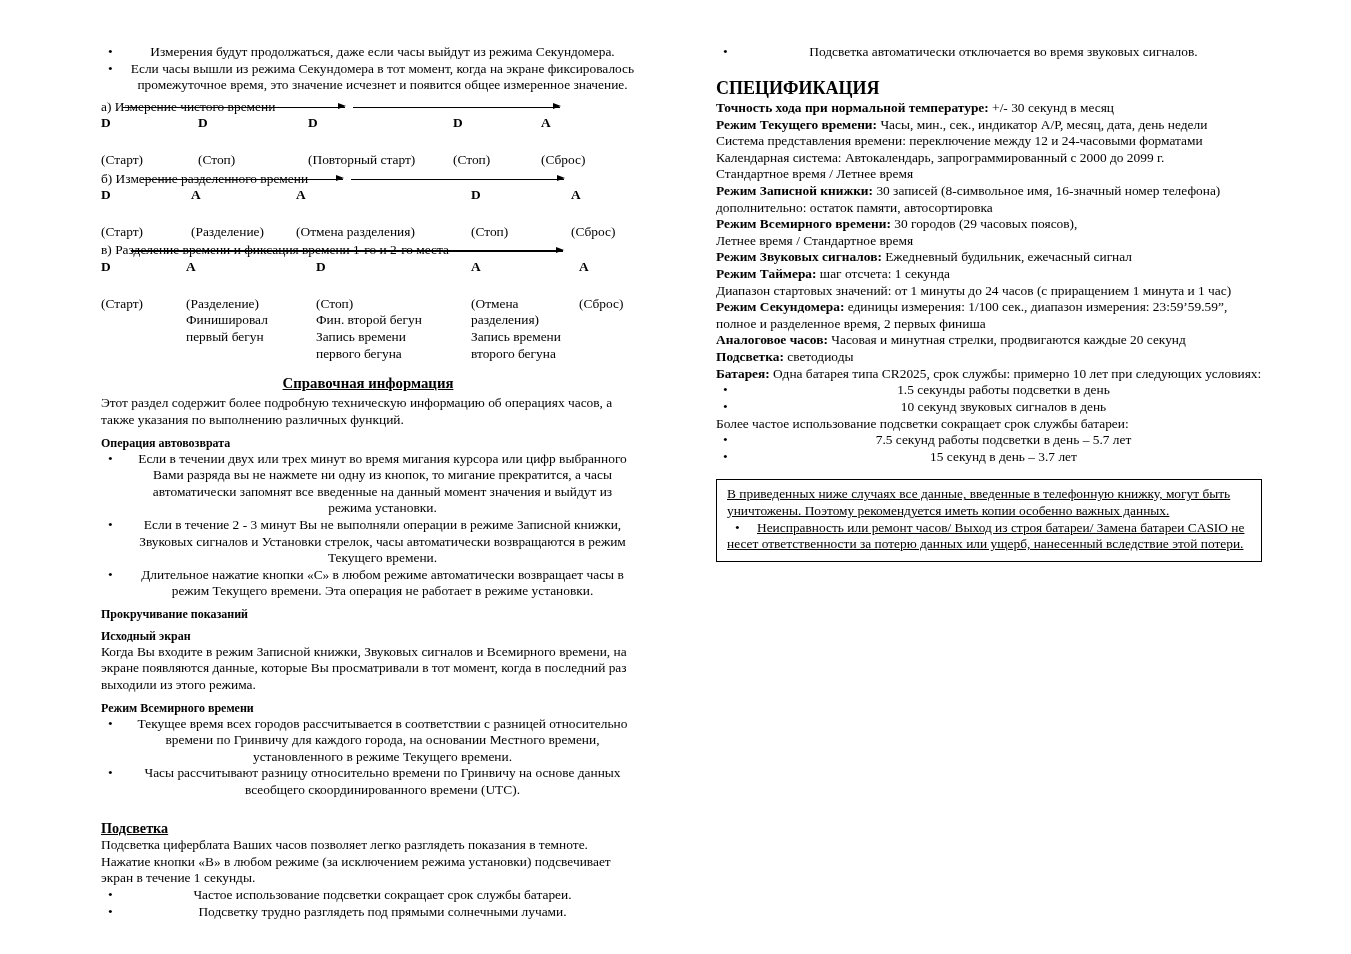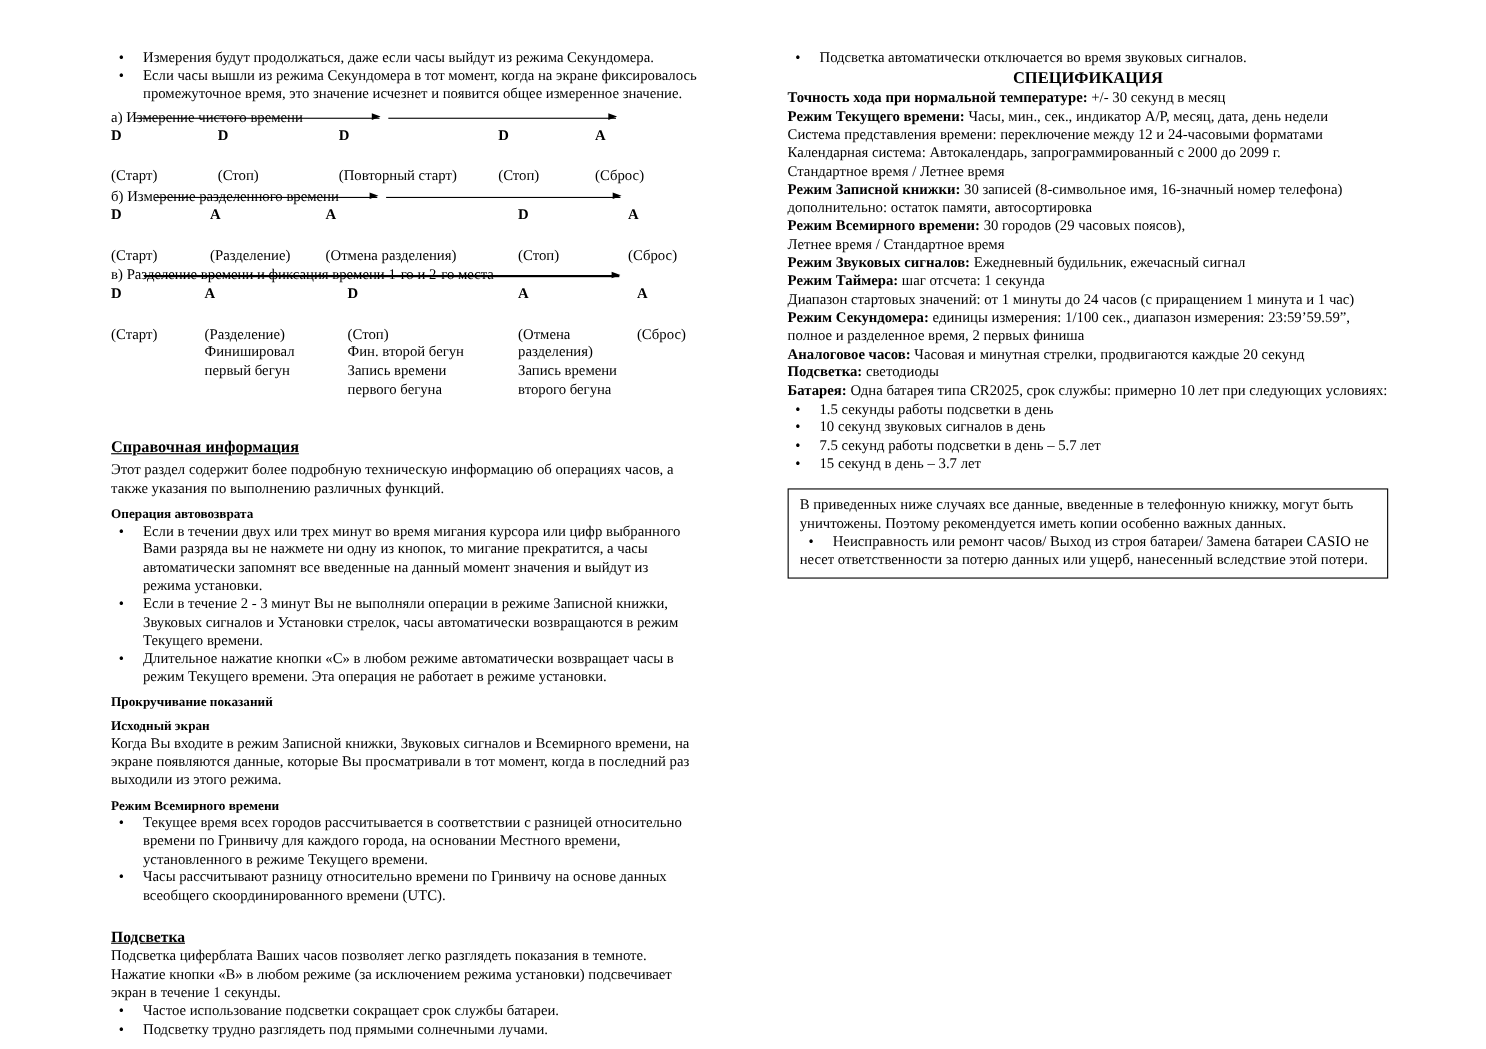--- a/index.html
+++ b/index.html
@@ -11,50 +11,50 @@
     overflow:hidden;
   }
   .page { position:relative; width:1351px; height:954px; background:#fff; }
   .col { position:absolute; top:44px; }
   .col.left  { left:101px; width:534px; }
   .col.right { left:716px; width:546px; }
 
   
   .bul { display:flex; }
   .bul .m { flex:0 0 29px; padding-left:7px; }
-  .bul .t { flex:1; }
+  .bul .t { flex:1;text-align:center; }
 
   
   .uhead { font-weight:bold; text-decoration:underline; font-size:14.8px; }
   .subhead { font-weight:bold; font-size:12px; margin-top:7px; }
-  .ref-title { margin-top:36px; margin-bottom:3px; }
+  .ref-title { margin-top:12px; margin-bottom:3px;text-align:center; }
   .bl-title { margin-top:21px; font-size:14.2px; }
 
   
   .diagram { margin-top:5px; }
   .dsec { position:relative; margin-top:2px; }
   .dtitle { position:relative; }
   .arr { position:absolute; height:1.2px; background:#000; top:8px; }
   .arr::after {
     content:""; position:absolute; right:-1px; top:-3.6px;
     border-left:8px solid #000; border-top:3.8px solid transparent; border-bottom:3.8px solid transparent;
   }
   .stages { display:grid; }
   .g-a { grid-template-columns:97px 110px 145px 88px auto; }
   .g-b { grid-template-columns:90px 105px 175px 100px auto; }
   .g-c { grid-template-columns:85px 130px 155px 108px auto; }
   .stage b { display:block; font-weight:bold; }
   .stage .lbl { display:block; white-space:pre-line;margin-top:20px; }
 
   
-  .spec-title { text-align:center; font-weight:bold; font-size:15px; margin:1px 0 1px; }
+  .spec-title { text-align:left; font-weight:bold; font-size:18px; margin:16px 0 1px; }
   .spec { margin:0; }
   .spec b { font-weight:bold;margin-top:33px; }
   .note { margin:0; }
-  .warnbox { border:1px solid #000; margin-top:14px; padding:6px 10px 8px 10px; width:546px; }
+  .warnbox { border:1px solid #000; margin-top:14px; padding:6px 10px 8px 10px; width:546px;text-decoration:underline; }
   .inb { display:inline-block; width:30px; padding-left:8px; }
 </style>
 </head>
 <body>
 
 <div class="page">
 
   <div class="col left">
 
     <div class="bul">
@@ -234,20 +234,21 @@
 
     <div class="bul">
       <span class="m">•</span>
       <span class="t">1.5 секунды работы подсветки в день</span>
     </div>
     <div class="bul">
       <span class="m">•</span>
       <span class="t">10 секунд звуковых сигналов в день</span>
     </div>
 
+    <p class="note">Более частое использование подсветки сокращает срок службы батареи:</p>
 
     <div class="bul">
       <span class="m">•</span>
       <span class="t">7.5 секунд работы подсветки в день – 5.7 лет</span>
     </div>
     <div class="bul">
       <span class="m">•</span>
       <span class="t">15 секунд в день – 3.7 лет</span>
     </div>
 

